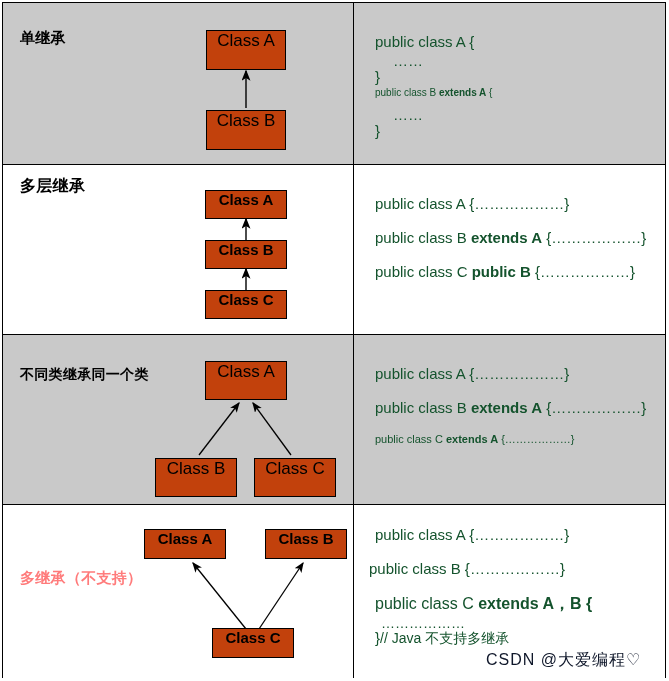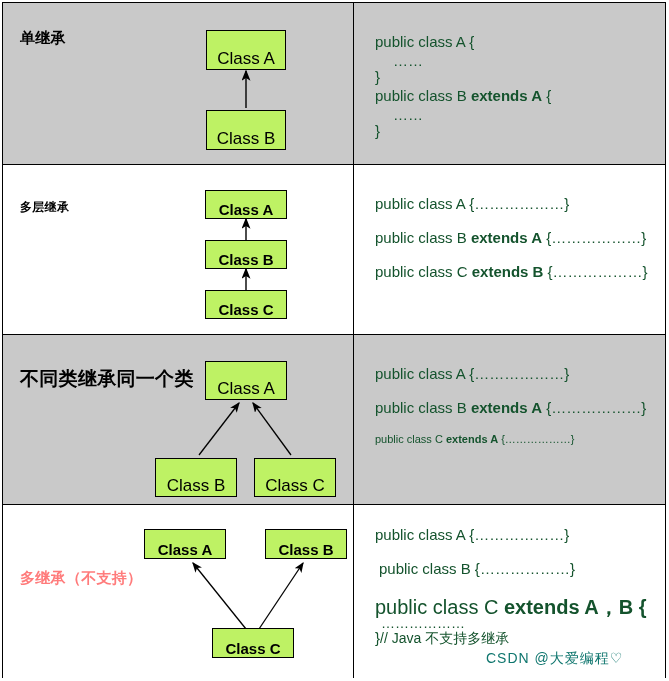--- a/index.html
+++ b/index.html
@@ -52,25 +52,25 @@
     position: absolute;
     font-weight: bold;
     color: #000;
     white-space: nowrap;
     letter-spacing: 0.3px;
   }
   .row-label.red { color: #ff7b7b; }
 
   .cbox {
     position: absolute;
-    background: #bef264;
+    background: #c2410c;
     border: 1.4px solid #000;
     box-sizing: border-box;
     display: flex;
-    align-items: flex-end;
+    align-items: flex-start;
     justify-content: center;
     color: #000;
     white-space: nowrap;
   }
   .cbox.plain { font-weight: normal; font-size: 17px; }
   .cbox.bold  { font-weight: bold;   font-size: 15px; }
 
   svg.arrows {
     position: absolute;
     left: 0;
@@ -81,22 +81,22 @@
 
   .code {
     position: absolute;
     color: #14532d;
     white-space: nowrap;
   }
   .code .kw { font-weight: bold; }
 
   .watermark {
     position: absolute;
-    color: #0f766e;
-    font-size: 14px;
+    color: #0f172a;
+    font-size: 16px;
     white-space: nowrap;
     letter-spacing: 1px;
   }
 </style>
 </head>
 <body>
 
 <div id="page">
   <div class="table">
 
@@ -125,35 +125,35 @@
     <div class="cell bg-gray" style="left:351px;top:0;width:311px;height:161px;">
       <div class="code" style="left:21px;top:30px;font-size:15px;">
         <span>public class A {</span>
       </div>
       <div class="code dots" style="left:39px;top:49px;font-size:15px;">
         <span>……</span>
       </div>
       <div class="code" style="left:21px;top:65px;font-size:15px;">
         <span>}</span>
       </div>
-      <div class="code" style="left:21px;top:84px;font-size:15px;">
+      <div class="code" style="left:21px;top:84px;font-size:10px;">
         <span>public class B </span><span class="kw">extends A</span><span> {</span>
       </div>
       <div class="code dots" style="left:39px;top:103px;font-size:15px;">
         <span>……</span>
       </div>
       <div class="code" style="left:21px;top:119px;font-size:15px;">
         <span>}</span>
       </div>
     </div>
 
     <div class="row-sep" style="top:161px;"></div>
 
     <div class="cell bg-white" style="left:0;top:162px;width:350px;height:169px;">
-      <div class="row-label" style="left:17px;top:34px;font-size:12px;">多层继承</div>
+      <div class="row-label" style="left:17px;top:11px;font-size:16px;">多层继承</div>
 
       <svg class="arrows" width="350" height="169">
         <defs>
           <marker id="ah2" markerWidth="9" markerHeight="9" refX="7" refY="3.2" orient="auto">
             <path d="M0,0 L8,3.2 L0,6.4 L2,3.2 z" fill="#000"></path>
           </marker>
         </defs>
         <line x1="243" y1="75" x2="243" y2="54" stroke="#000" stroke-width="1.4" marker-end="url(#ah2)"></line>
         <line x1="243" y1="125" x2="243" y2="104" stroke="#000" stroke-width="1.4" marker-end="url(#ah2)"></line>
       </svg>
@@ -170,28 +170,28 @@
     </div>
 
     <div class="cell bg-white" style="left:351px;top:162px;width:311px;height:169px;">
       <div class="code" style="left:21px;top:30px;font-size:15px;">
         <span>public class A {………………}</span>
       </div>
       <div class="code" style="left:21px;top:64px;font-size:15px;">
         <span>public class B </span><span class="kw">extends A</span><span> {………………}</span>
       </div>
       <div class="code" style="left:21px;top:98px;font-size:15px;">
-        <span>public class C </span><span class="kw">extends B</span><span> {………………}</span>
+        <span>public class C </span><span class="kw">public B</span><span> {………………}</span>
       </div>
     </div>
 
     <div class="row-sep" style="top:331px;"></div>
 
     <div class="cell bg-gray" style="left:0;top:332px;width:350px;height:169px;">
-      <div class="row-label" style="left:17px;top:31px;font-size:19px;">不同类继承同一个类</div>
+      <div class="row-label" style="left:17px;top:31px;font-size:14px;">不同类继承同一个类</div>
 
       <svg class="arrows" width="350" height="169">
         <defs>
           <marker id="ah3" markerWidth="9" markerHeight="9" refX="7" refY="3.2" orient="auto">
             <path d="M0,0 L8,3.2 L0,6.4 L2,3.2 z" fill="#000"></path>
           </marker>
         </defs>
         <line x1="196" y1="120" x2="236" y2="68" stroke="#000" stroke-width="1.3" marker-end="url(#ah3)"></line>
         <line x1="288" y1="120" x2="250" y2="68" stroke="#000" stroke-width="1.3" marker-end="url(#ah3)"></line>
       </svg>
@@ -242,24 +242,24 @@
       </div>
       <div class="cbox bold" style="left:209px;top:123px;width:82px;height:30px;">
         <span>Class C</span>
       </div>
     </div>
 
     <div class="cell bg-white" style="left:351px;top:502px;width:311px;height:173px;">
       <div class="code" style="left:21px;top:21px;font-size:15px;">
         <span>public class A {………………}</span>
       </div>
-      <div class="code" style="left:25px;top:55px;font-size:15px;">
+      <div class="code" style="left:15px;top:55px;font-size:15px;">
         <span>public class B {………………}</span>
       </div>
-      <div class="code" style="left:21px;top:89px;font-size:20px;">
+      <div class="code" style="left:21px;top:89px;font-size:16px;">
         <span>public class C </span><span class="kw">extends A，B {</span>
       </div>
       <div class="code dots" style="left:27px;top:110px;font-size:14px;">
         <span>………………</span>
       </div>
       <div class="code" style="left:21px;top:124px;font-size:15px;">
         <span>}</span><span class="red" style="font-size:14px;">// Java 不支持多继承</span>
       </div>
       <div class="watermark" style="left:132px;top:145px;">CSDN @大爱编程♡</div>
     </div>

